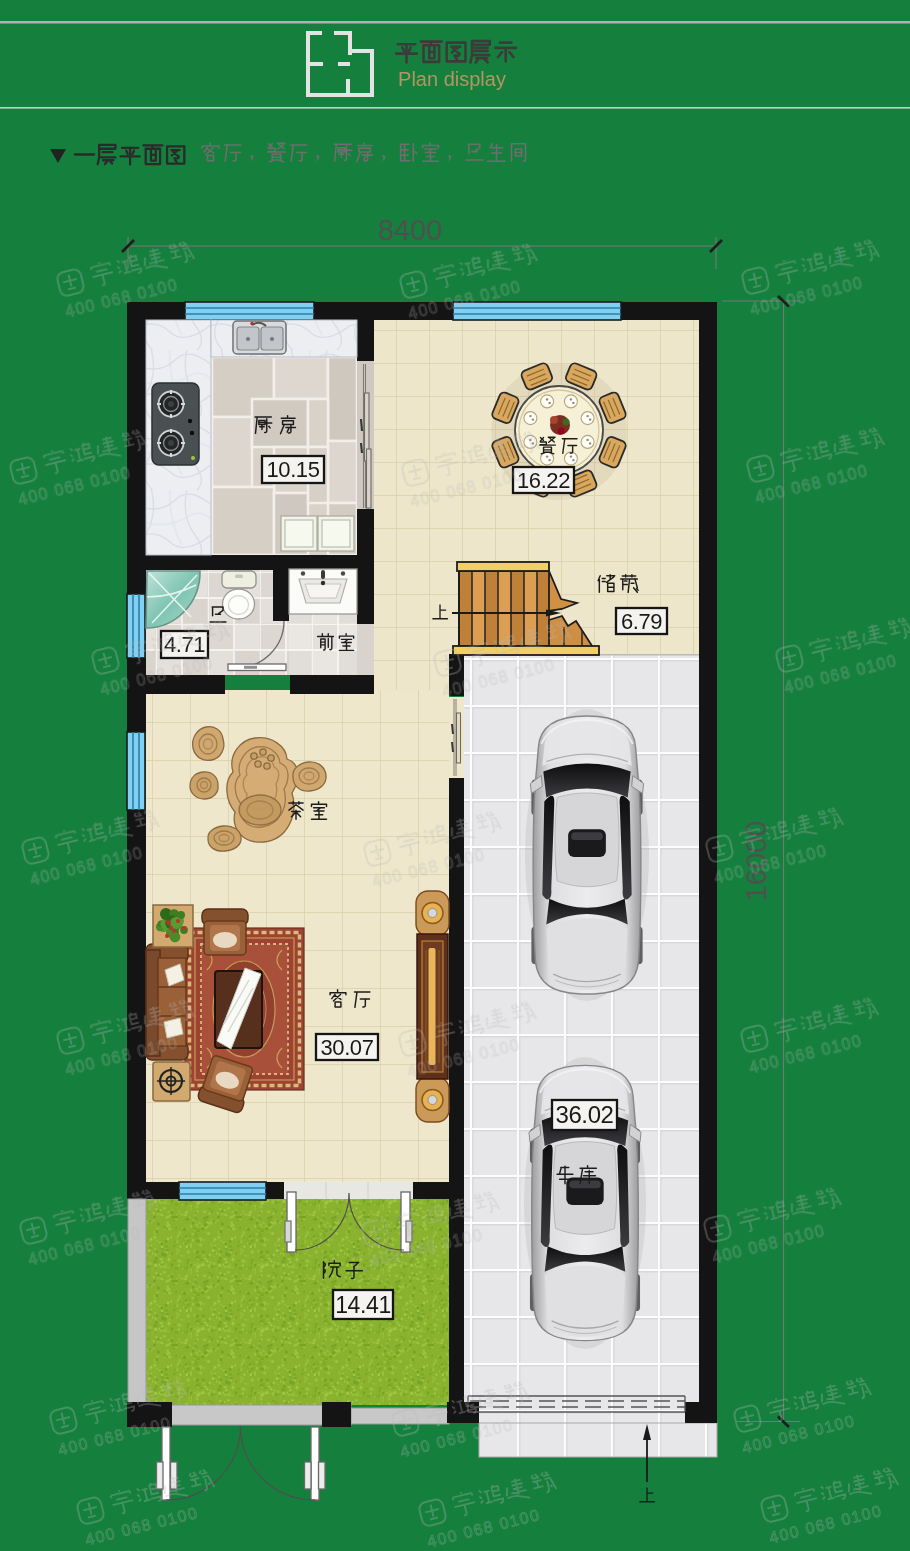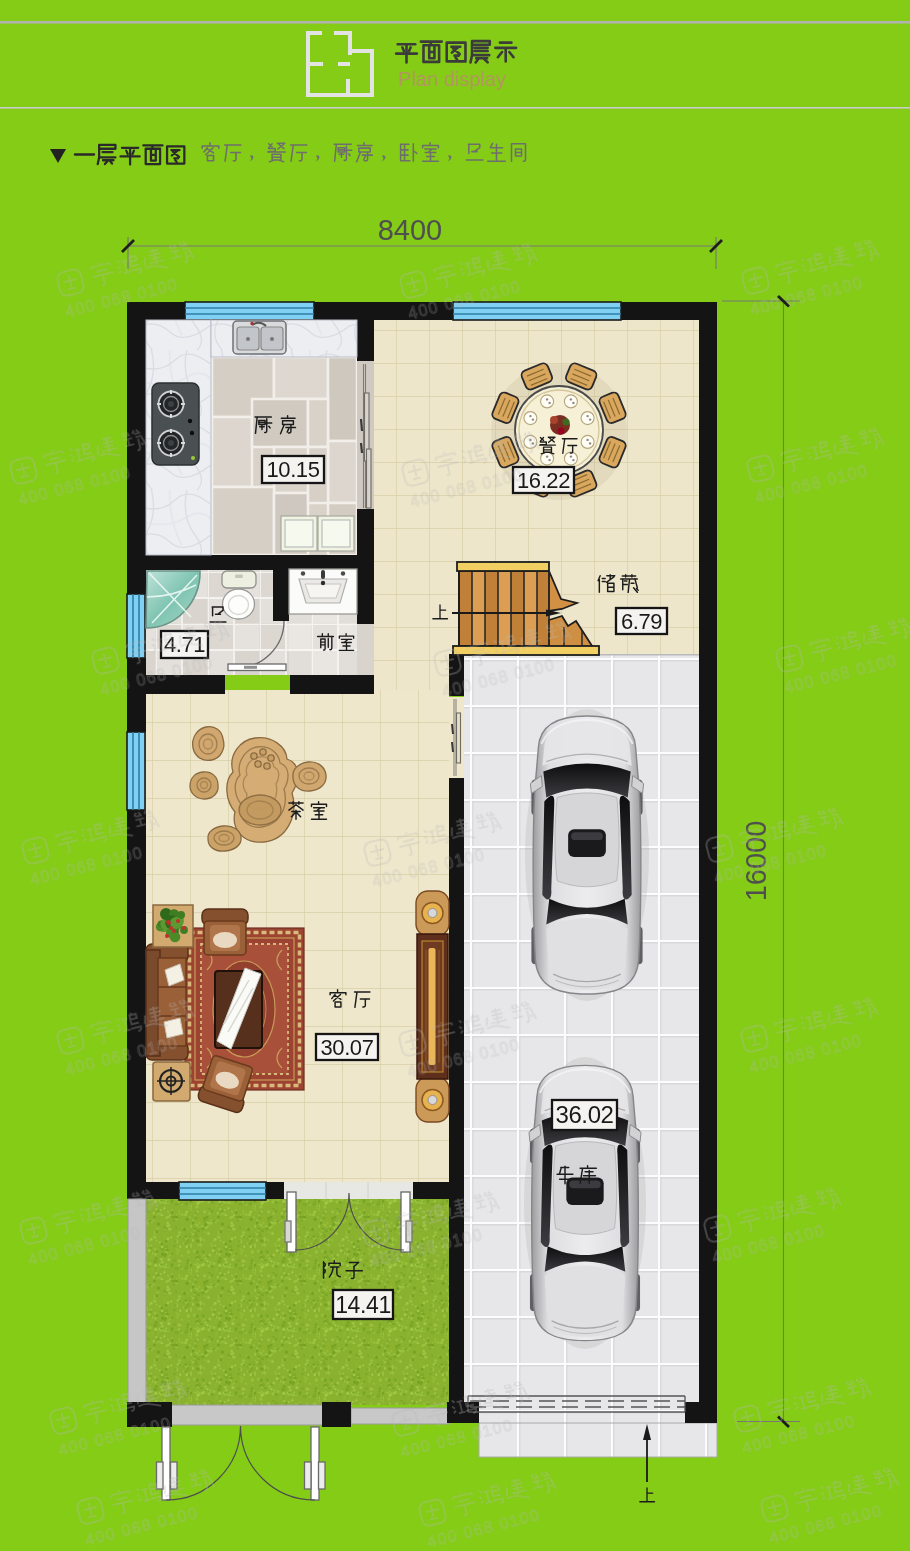--- a/index.html
+++ b/index.html
@@ -1,13 +1,13 @@
 <!DOCTYPE html>
 <html><head><meta charset="utf-8"><style>html,body{margin:0;padding:0;background:#fff;}*{box-sizing:border-box}</style></head><body>
-<div style="position:relative;width:910px;height:1551px;overflow:hidden;background:#84cc16;font-family:'Liberation Sans',sans-serif">
+<div style="position:relative;width:910px;height:1551px;overflow:hidden;background:#15803d;font-family:'Liberation Sans',sans-serif">
 <svg width="910" height="1551" viewBox="0 0 910 1551">
 <defs>
 <symbol id="g-ping" viewBox="0 0 96 96">
           <path d="M14,20 H82 M48,20 V90 M8,56 H88 M32,32 L38,46 M64,32 L58,46" fill="none" stroke="currentColor" stroke-width="var(--sw,7)" stroke-linecap="round" stroke-linejoin="round"></path>
         </symbol>
 <symbol id="g-mian" viewBox="0 0 96 96">
           <path d="M8,10 H88 M46,10 V24 M18,24 H78 V88 H18 Z M40,24 V74 M60,24 V74 M40,50 H60 M40,74 H60" fill="none" stroke="currentColor" stroke-width="var(--sw,7)" stroke-linecap="round" stroke-linejoin="round"></path>
         </symbol>
 <symbol id="g-tu" viewBox="0 0 96 96">
           <path d="M12,14 H84 V86 H12 Z M30,30 H64 M58,30 L32,52 M36,36 L62,58 M42,64 H58 M46,72 L52,78" fill="none" stroke="currentColor" stroke-width="var(--sw,7)" stroke-linecap="round" stroke-linejoin="round"></path>

